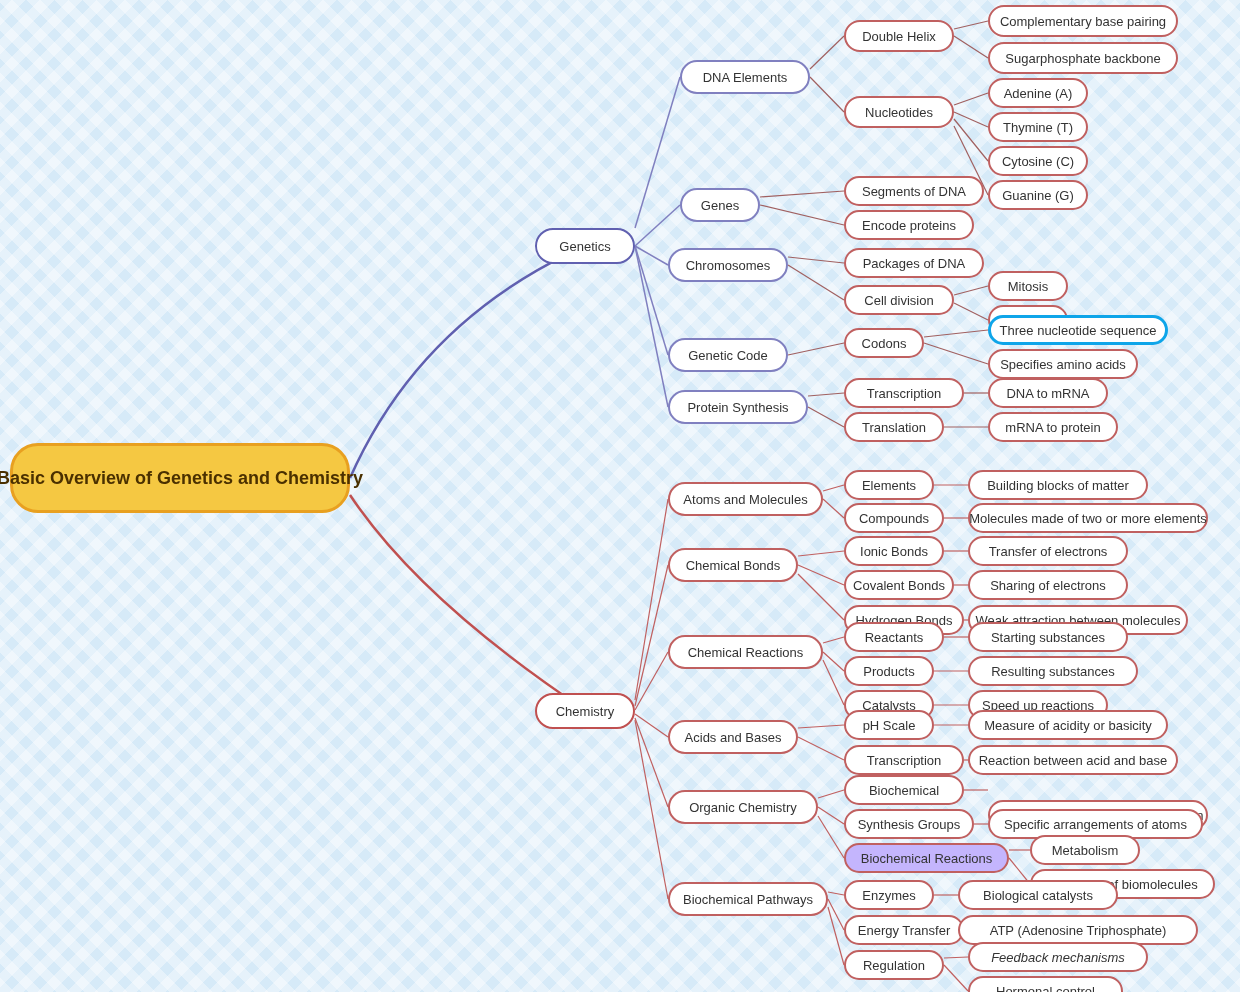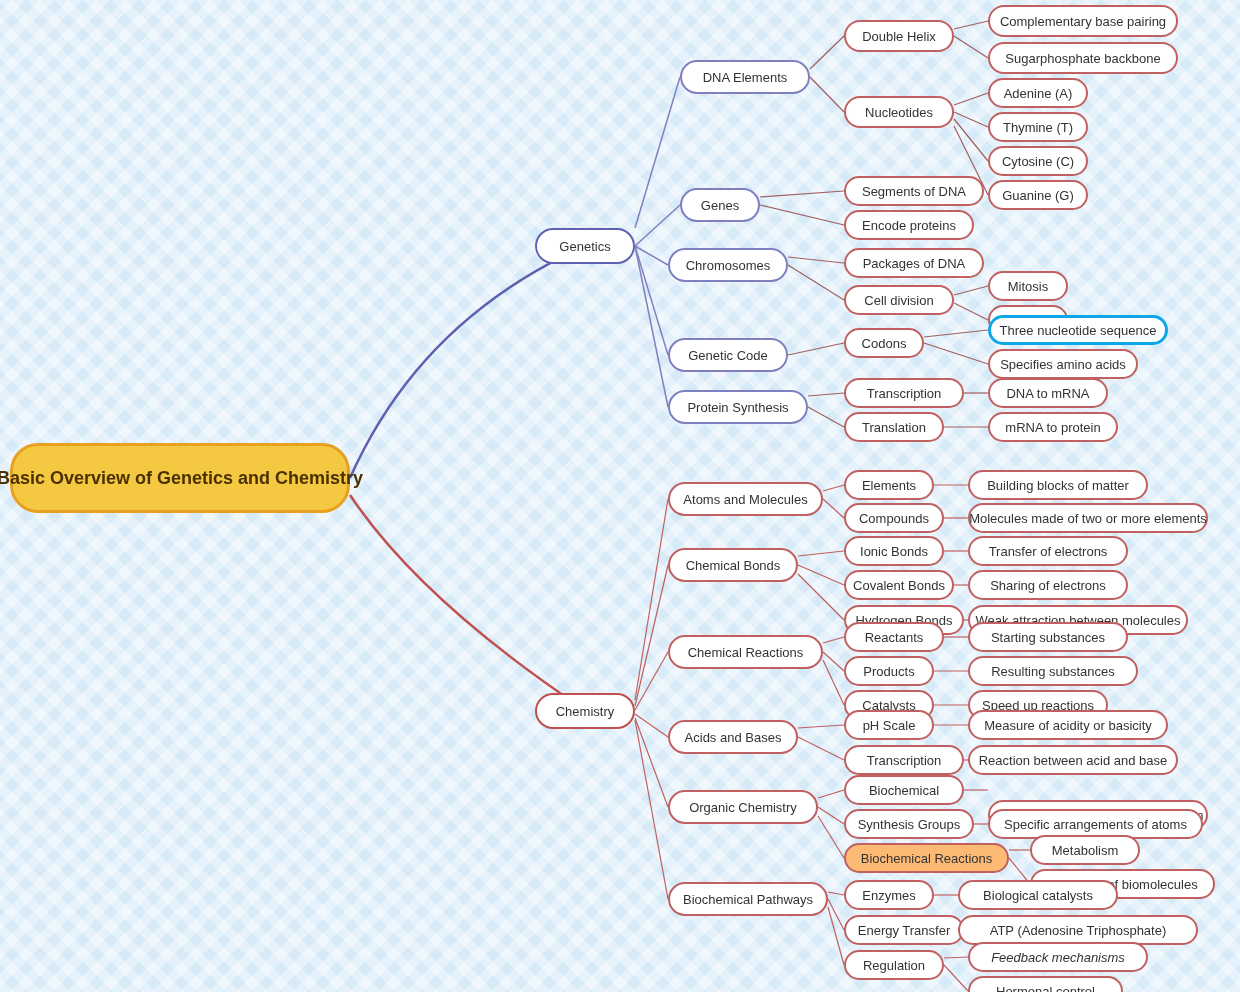--- a/index.html
+++ b/index.html
@@ -167,21 +167,21 @@
     .node-ph-scale { left: 844px; top: 710px; width: 90px; height: 30px; background: white; border: 2px solid #c06060; color: #333; }
     .node-neutralization { left: 844px; top: 745px; width: 120px; height: 30px; background: white; border: 2px solid #c06060; color: #333; }
 
     
     .node-measure-acidity { left: 968px; top: 710px; width: 200px; height: 30px; background: white; border: 2px solid #c06060; color: #333; }
     .node-reaction-acid { left: 968px; top: 745px; width: 210px; height: 30px; background: white; border: 2px solid #c06060; color: #333; }
 
     
     .node-hydrocarbons { left: 844px; top: 775px; width: 120px; height: 30px; background: white; border: 2px solid #c06060; color: #333; }
     .node-functional { left: 844px; top: 809px; width: 130px; height: 30px; background: white; border: 2px solid #c06060; color: #333; }
-    .node-biochem-reactions { left: 844px; top: 843px; width: 165px; height: 30px; background: #fdba74; border: 2px solid #c06060; color: #333; }
+    .node-biochem-reactions { left: 844px; top: 843px; width: 165px; height: 30px; background: #c4b5fd; border: 2px solid #c06060; color: #333; }
 
     
     .node-carbon-hydrogen { left: 988px; top: 775px; width: 220px; height: 30px; background: white; border: 2px solid #c06060; color: #333; margin-top: 25px; }
     .node-specific-arrangements { left: 988px; top: 809px; width: 215px; height: 30px; background: white; border: 2px solid #c06060; color: #333; }
     .node-metabolism { left: 1030px; top: 835px; width: 110px; height: 30px; background: white; border: 2px solid #c06060; color: #333; }
     .node-synthesis { left: 1030px; top: 869px; width: 185px; height: 30px; background: white; border: 2px solid #c06060; color: #333; }
 
     
     .node-enzymes { left: 844px; top: 880px; width: 90px; height: 30px; background: white; border: 2px solid #c06060; color: #333; }
     .node-energy-transfer { left: 844px; top: 915px; width: 120px; height: 30px; background: white; border: 2px solid #c06060; color: #333; }

